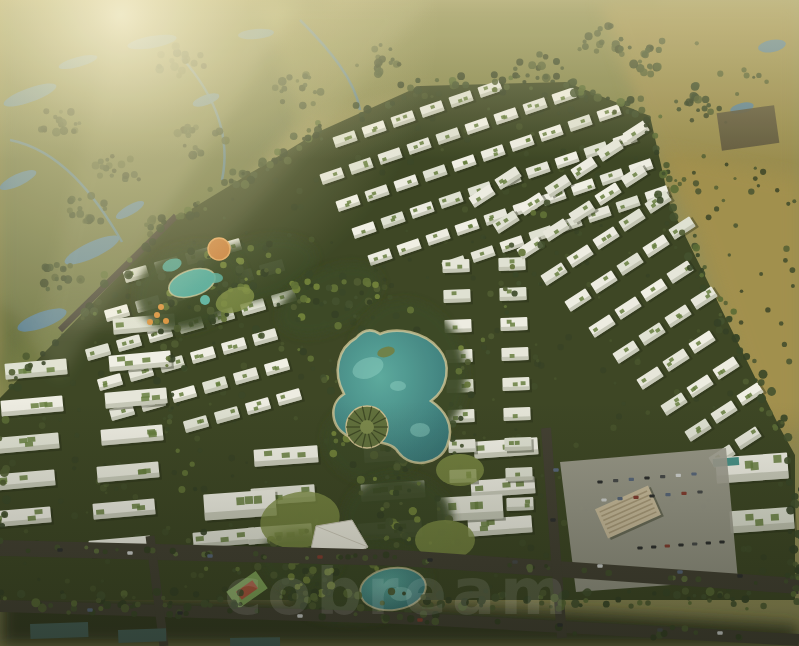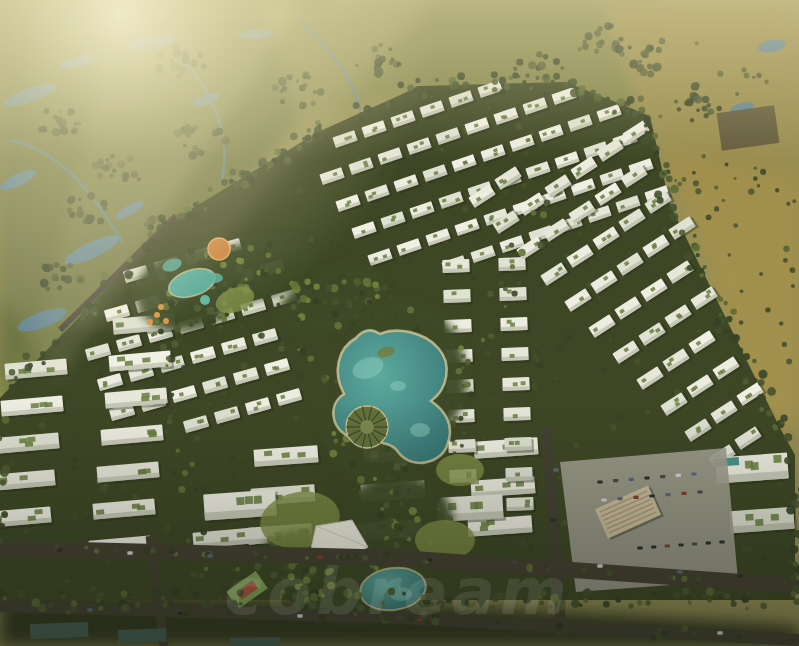--- a/index.html
+++ b/index.html
@@ -1,18 +1,18 @@
 <!DOCTYPE html>
 <html><head>
 <meta charset="utf-8">
 <style>
   html,body{margin:0;padding:0;background:#1b2012;}
   .stage{position:relative;width:799px;height:646px;overflow:hidden;font-family:"DejaVu Sans",sans-serif;}
   .stage svg{display:block;width:799px;height:646px;}
-  figure{margin:0;font-style:italic;}
+  figure{margin:0;}
 </style>
 </head>
 <body>
 
 <figure class="stage">
   <svg viewBox="0 0 799 646" xmlns="http://www.w3.org/2000/svg">
       <defs>
         <radialGradient id="lagoonG" cx="40%" cy="35%" r="75%">
           <stop offset="0%" stop-color="#54a8a0"></stop>
           <stop offset="100%" stop-color="#2e7176"></stop>

